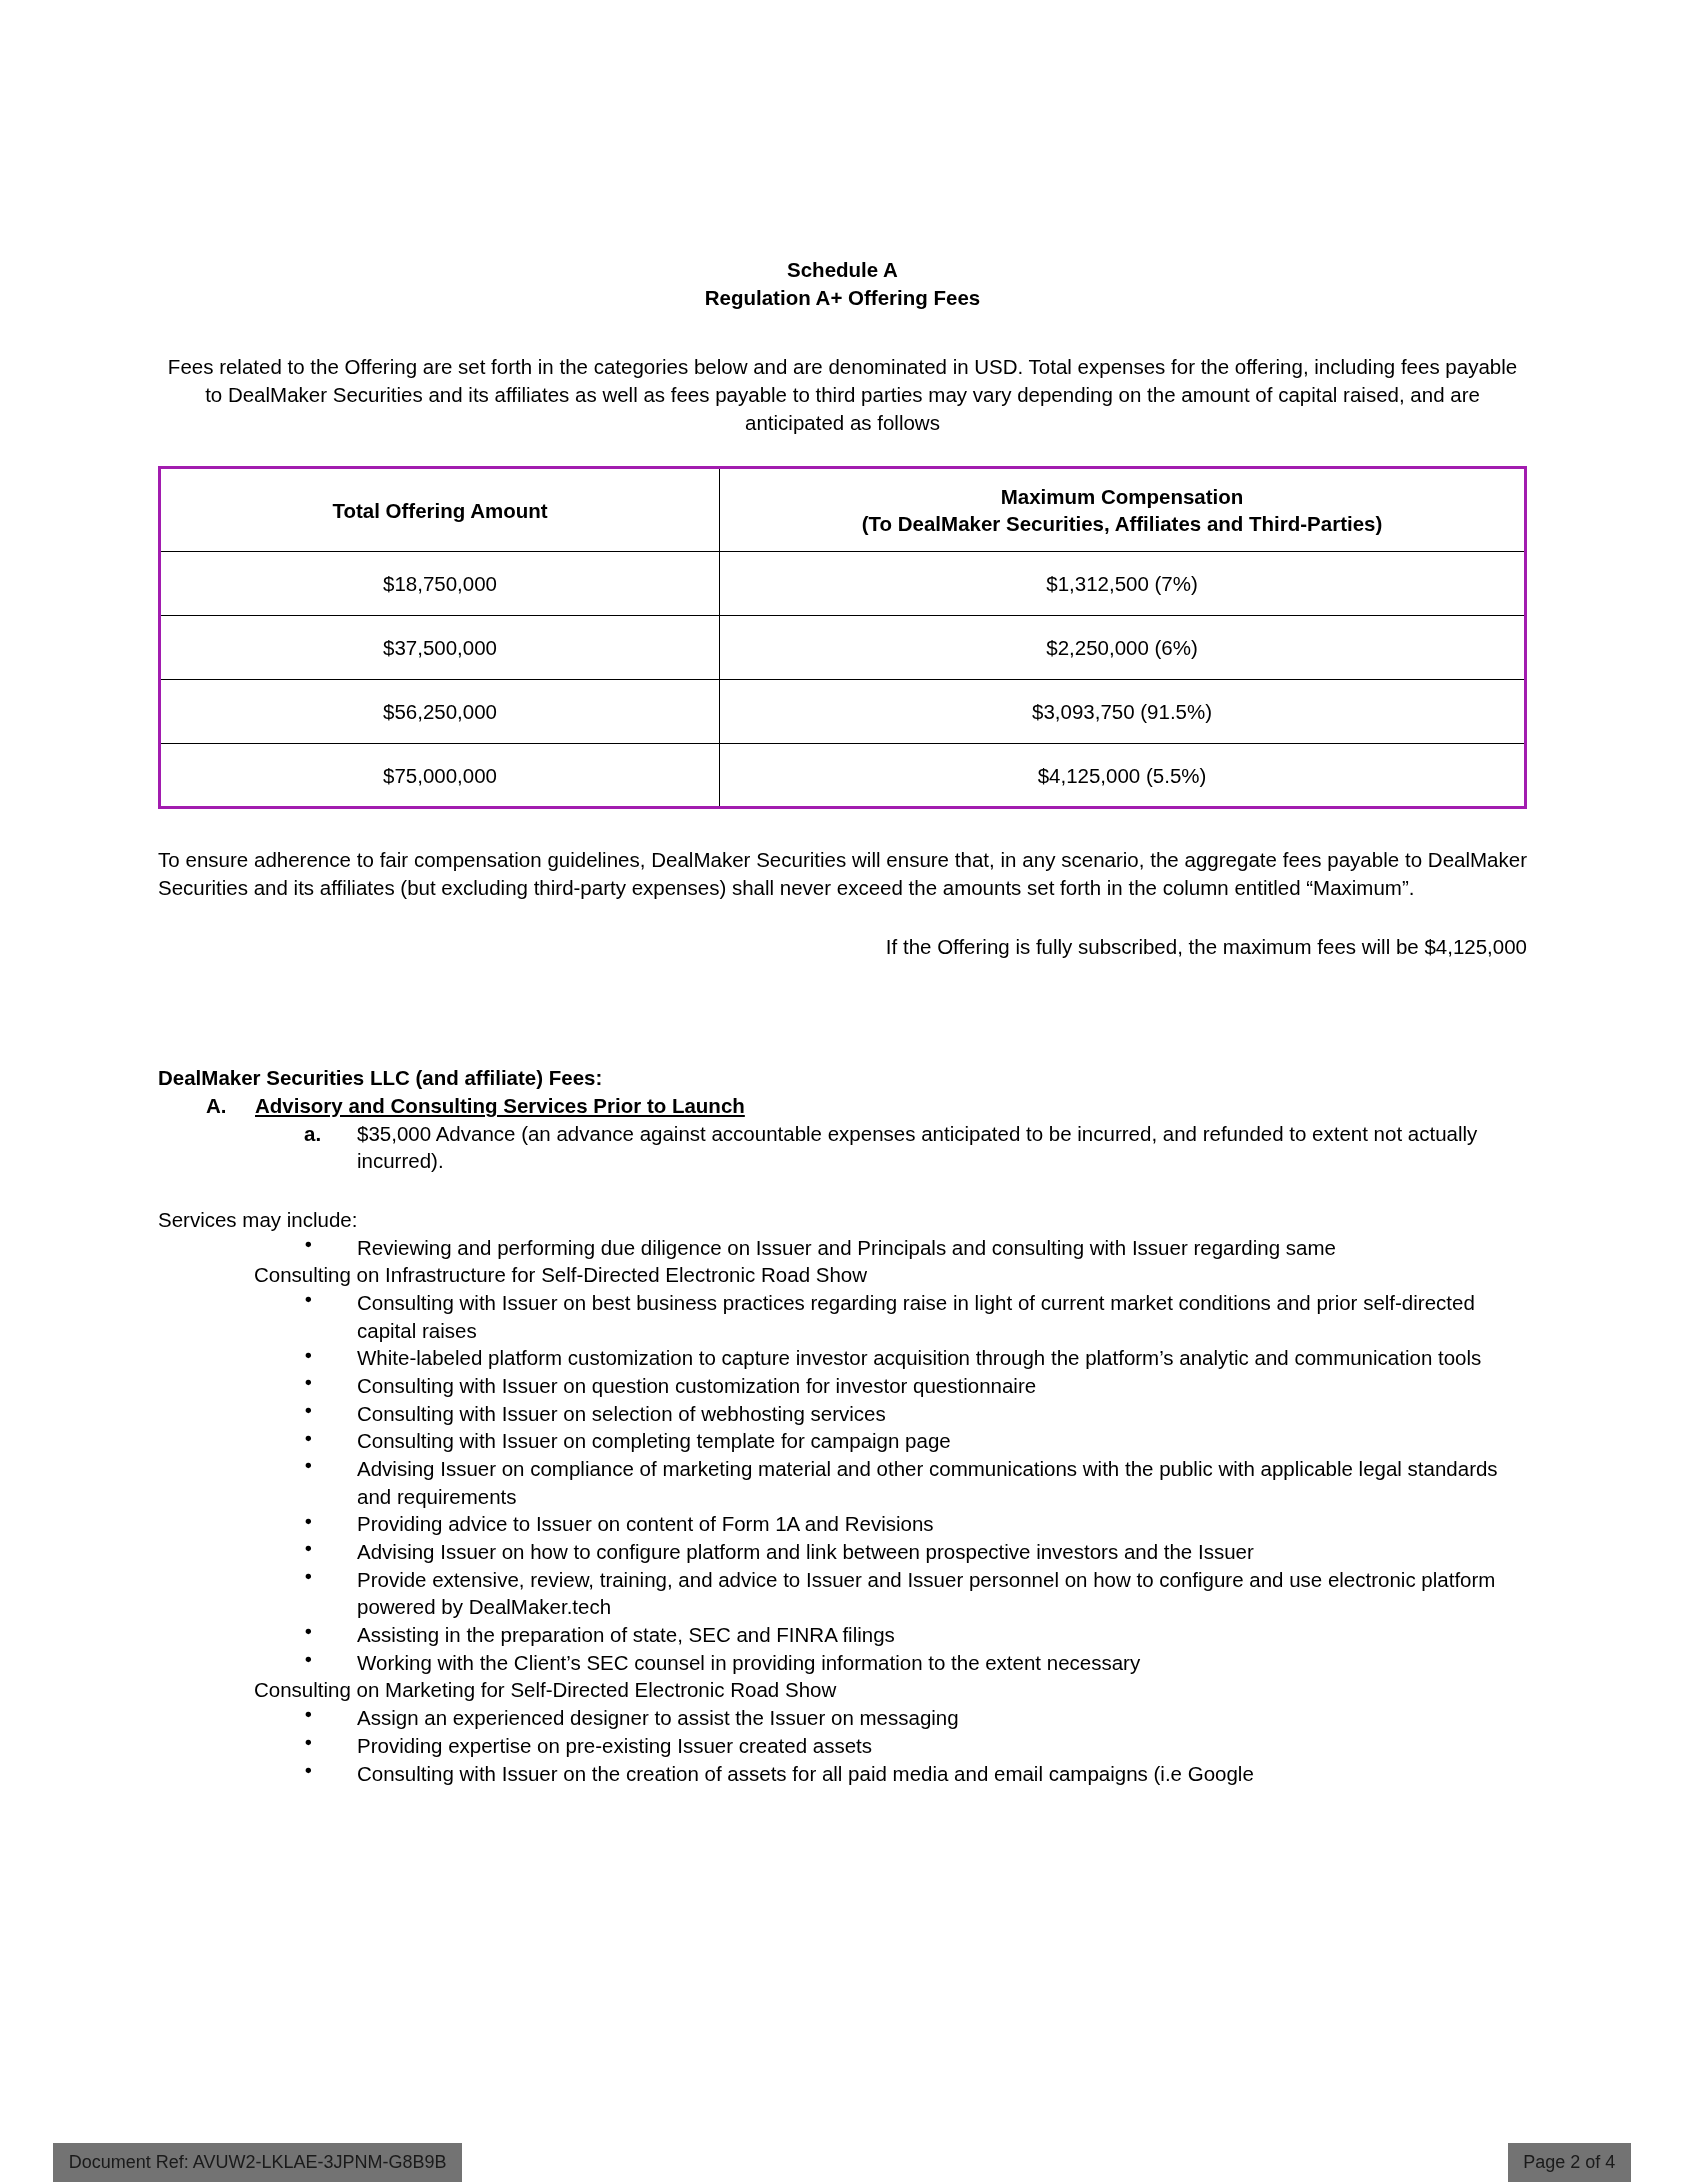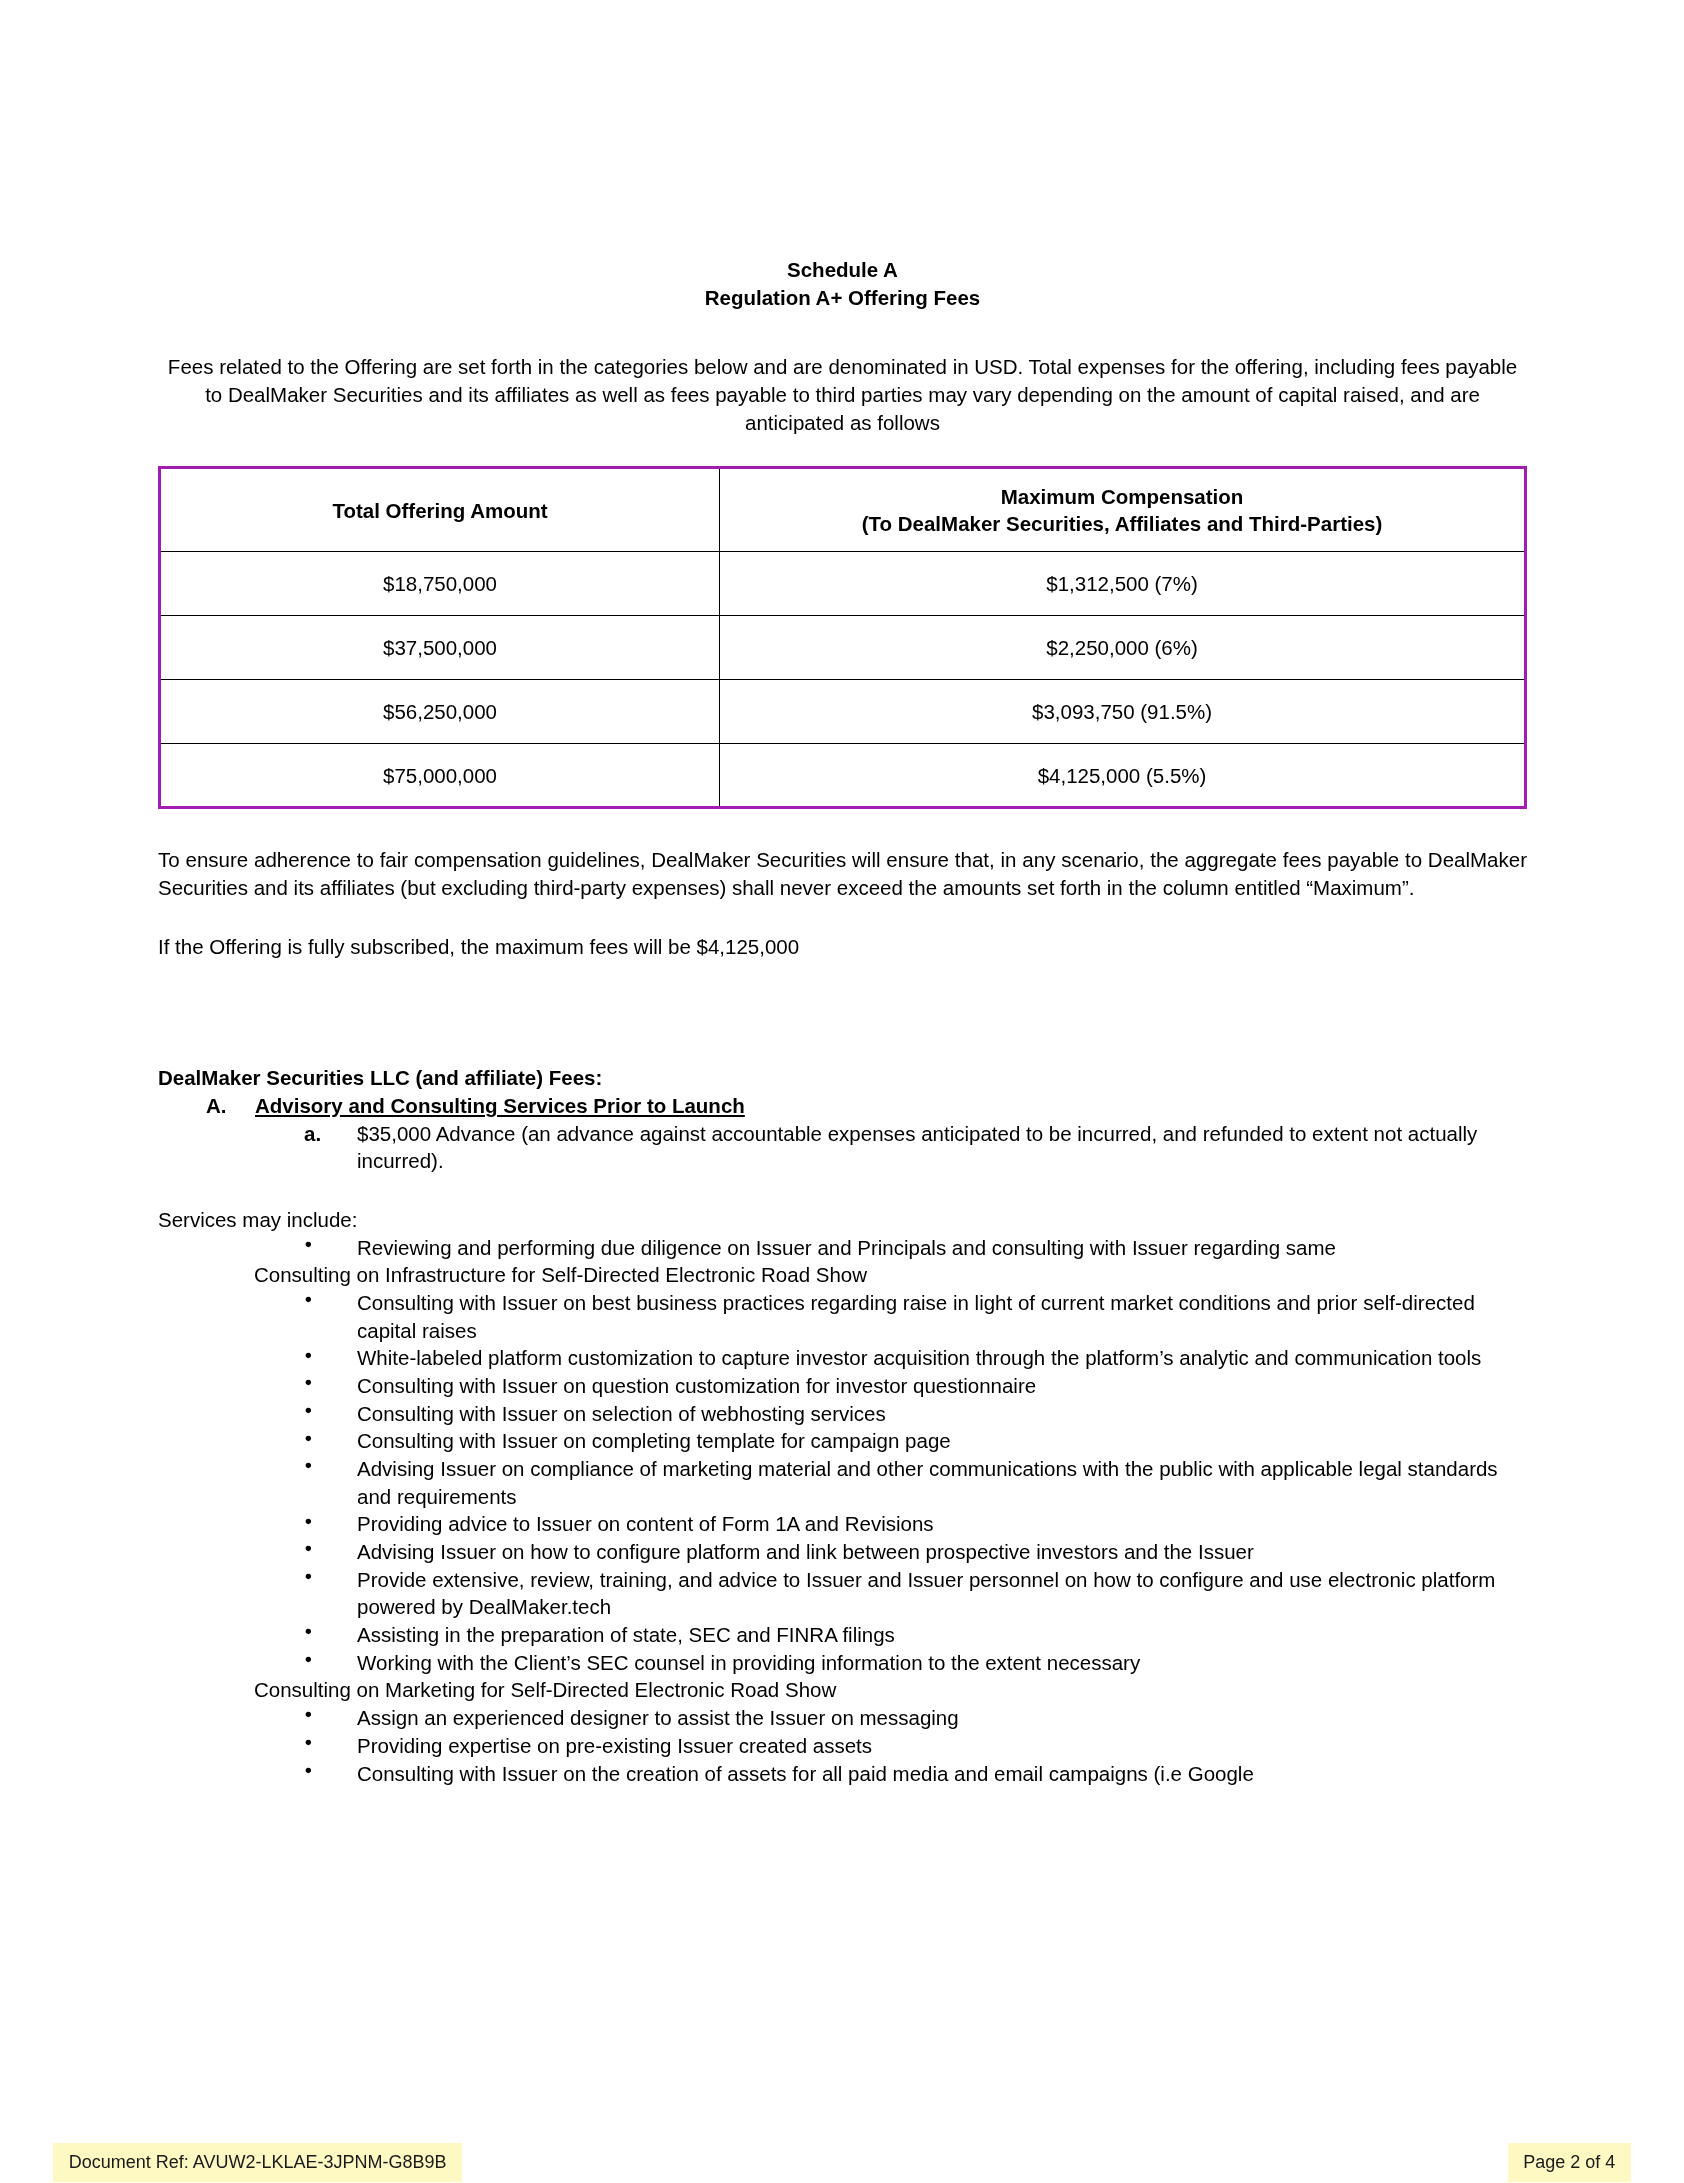--- a/index.html
+++ b/index.html
@@ -32,21 +32,21 @@
     text-align: center;
     vertical-align: middle;
     padding: 3.6px 12px;
   }
   table.fees-table th { font-weight: bold; height: 84px; }
   table.fees-table td { height: 64px; font-weight: normal; }
   table.fees-table .col1 { width: 41%; }
   table.fees-table .col2 { width: 59%; }
 
   .para-fair { margin-top: 37px; text-align: justify; }
-  .para-subscribed { margin-top: 31px; }
+  .para-subscribed { margin-top: 31px; text-align: right; }
 
   .fees-heading { margin-top: 104px; font-weight: bold; }
 
   .item-a { display: flex; margin-left: 48px; }
   .item-a-label { font-weight: bold; width: 49px; flex: none; }
   .item-a-title { font-weight: bold; text-decoration: underline; }
 
   .sub-item { display: flex; margin-left: 146px; }
   .sub-label { font-weight: bold; width: 53px; flex: none; }
   .sub-text { flex: 1; }
@@ -68,21 +68,21 @@
   }
 
   .footer {
     position: absolute;
     left: 0; right: 0; bottom: 0;
     height: 42px;
   }
   .footer-chip {
     position: absolute;
     bottom: 1.2px;
-    background: #fef9c3;
+    background: #737373;
     font-size: 18px;
     line-height: 1.2;
     padding: 8.4px 15.7px;
     color: #1a1a1a;
     white-space: nowrap;
   }
   .footer-chip.left { left: 53px; }
   .footer-chip.right { right: 54px; }
 </style>
 </head>

